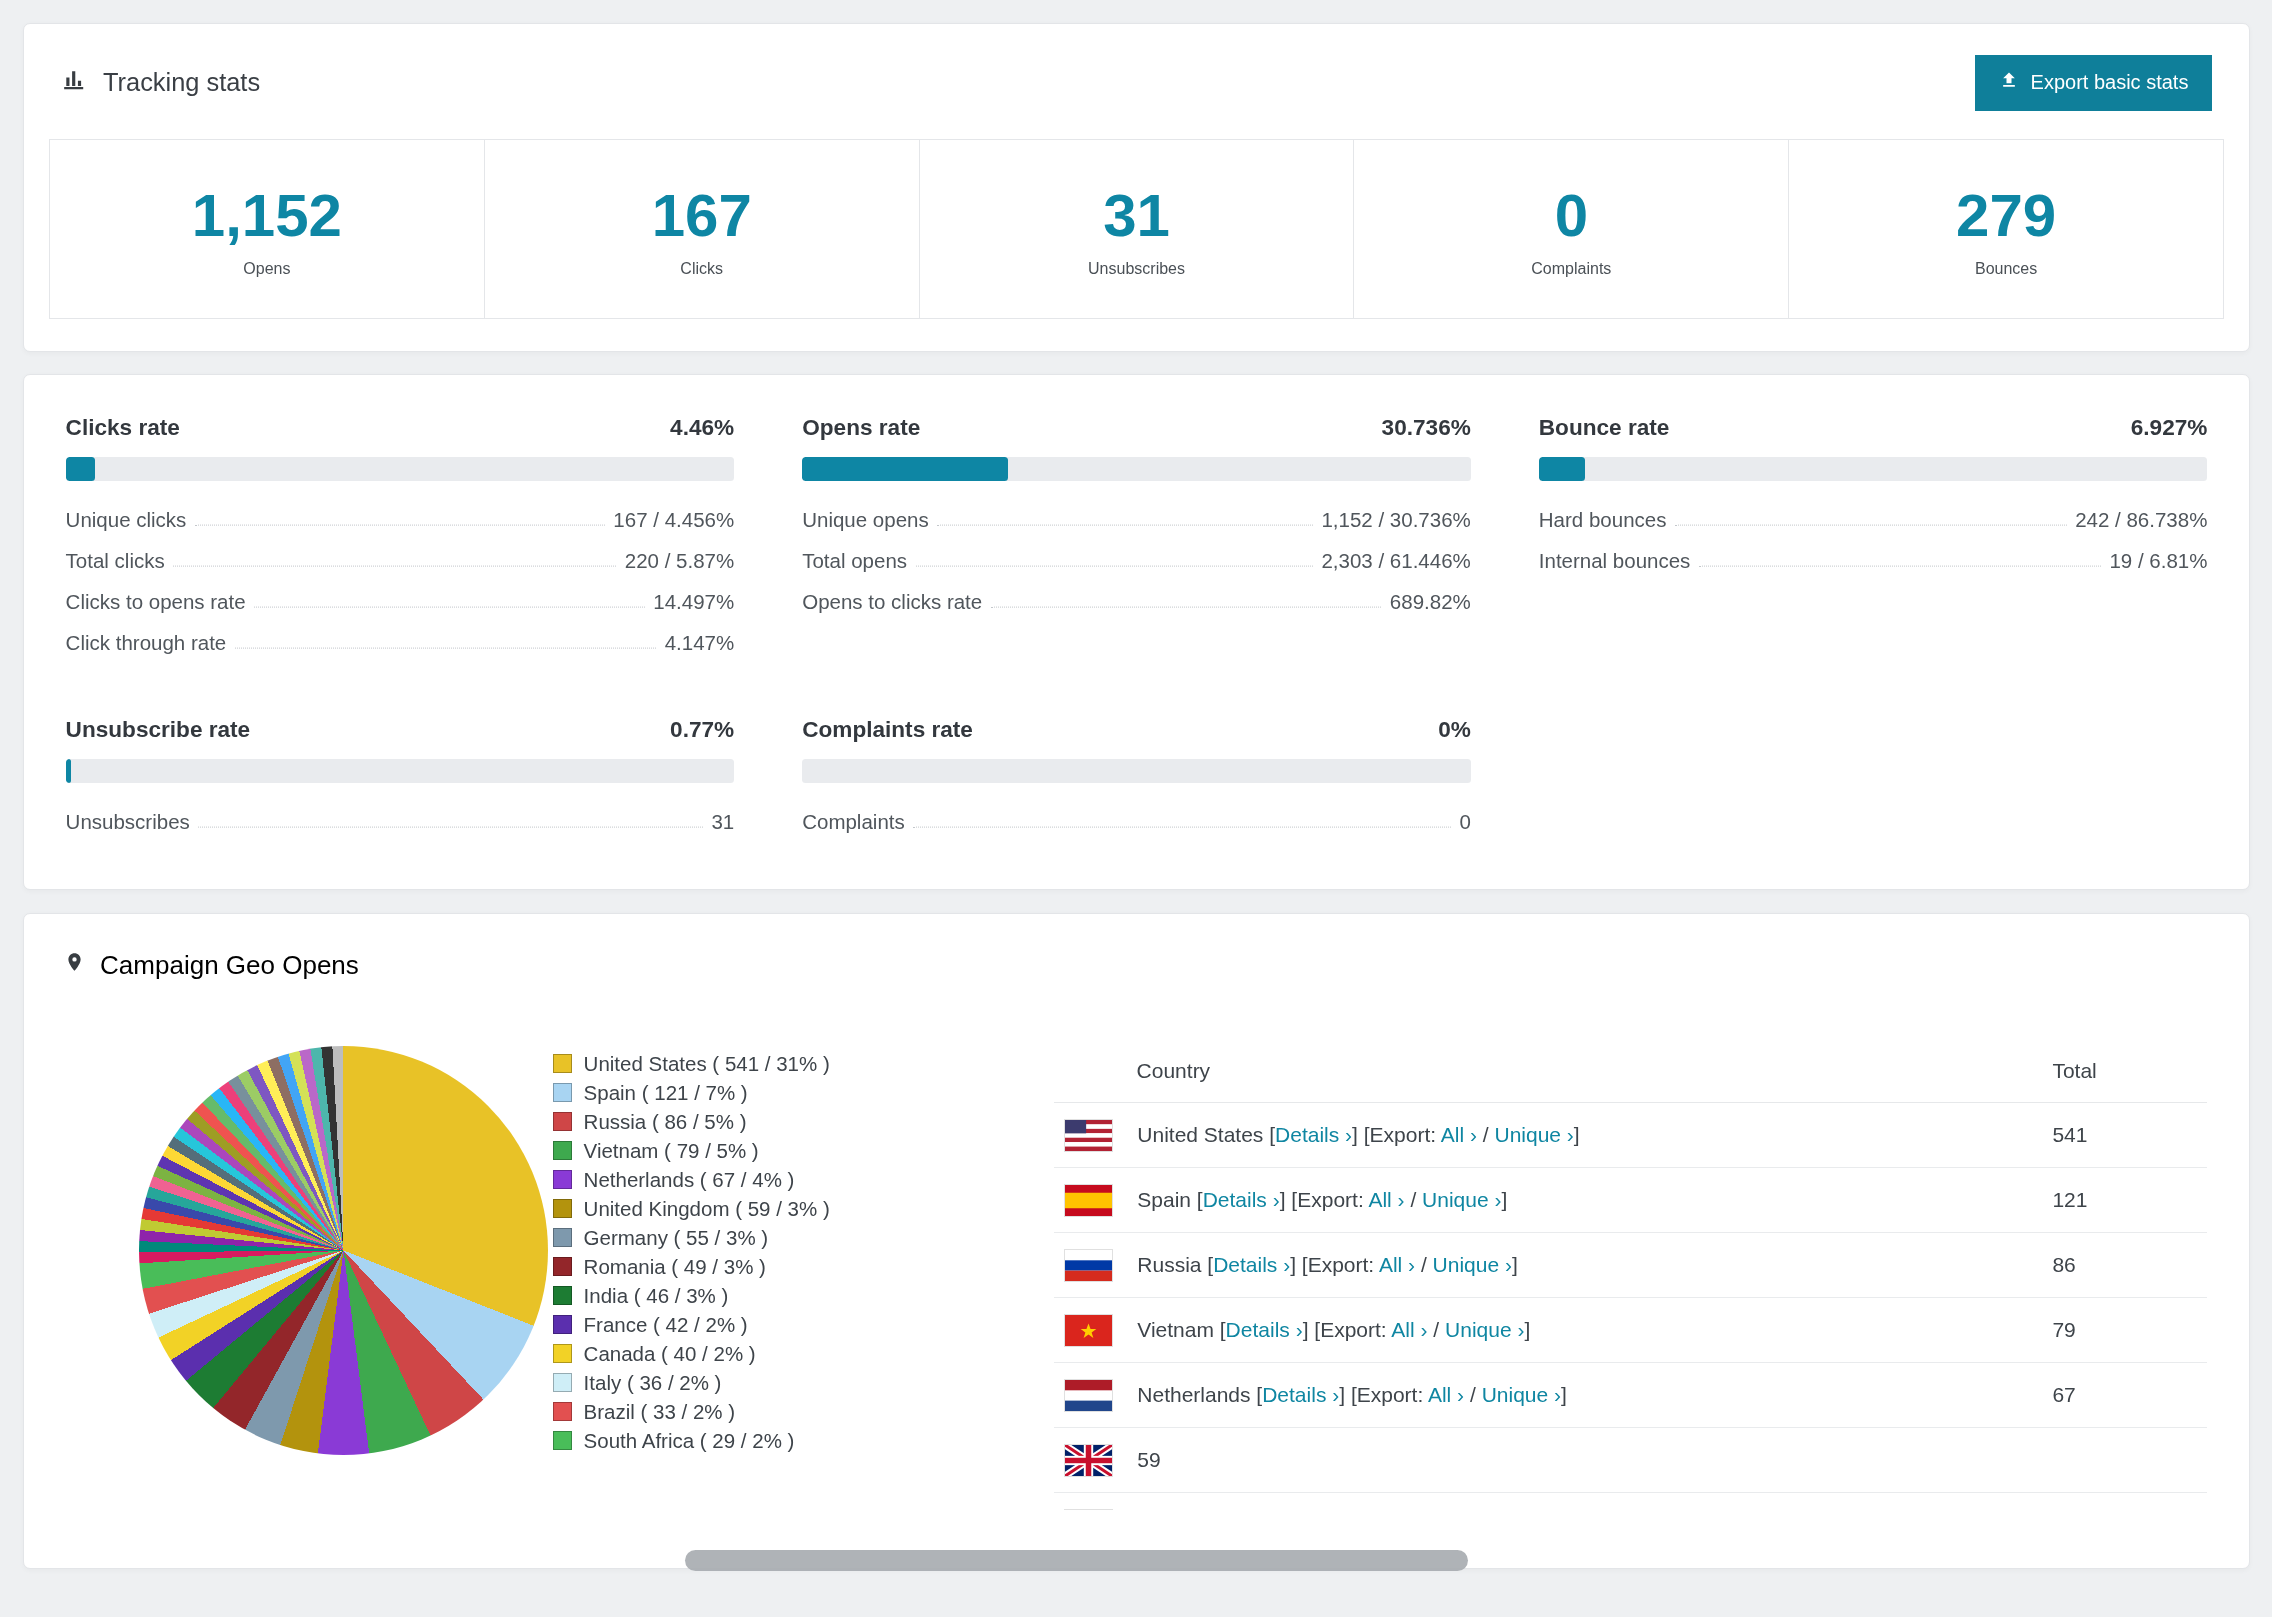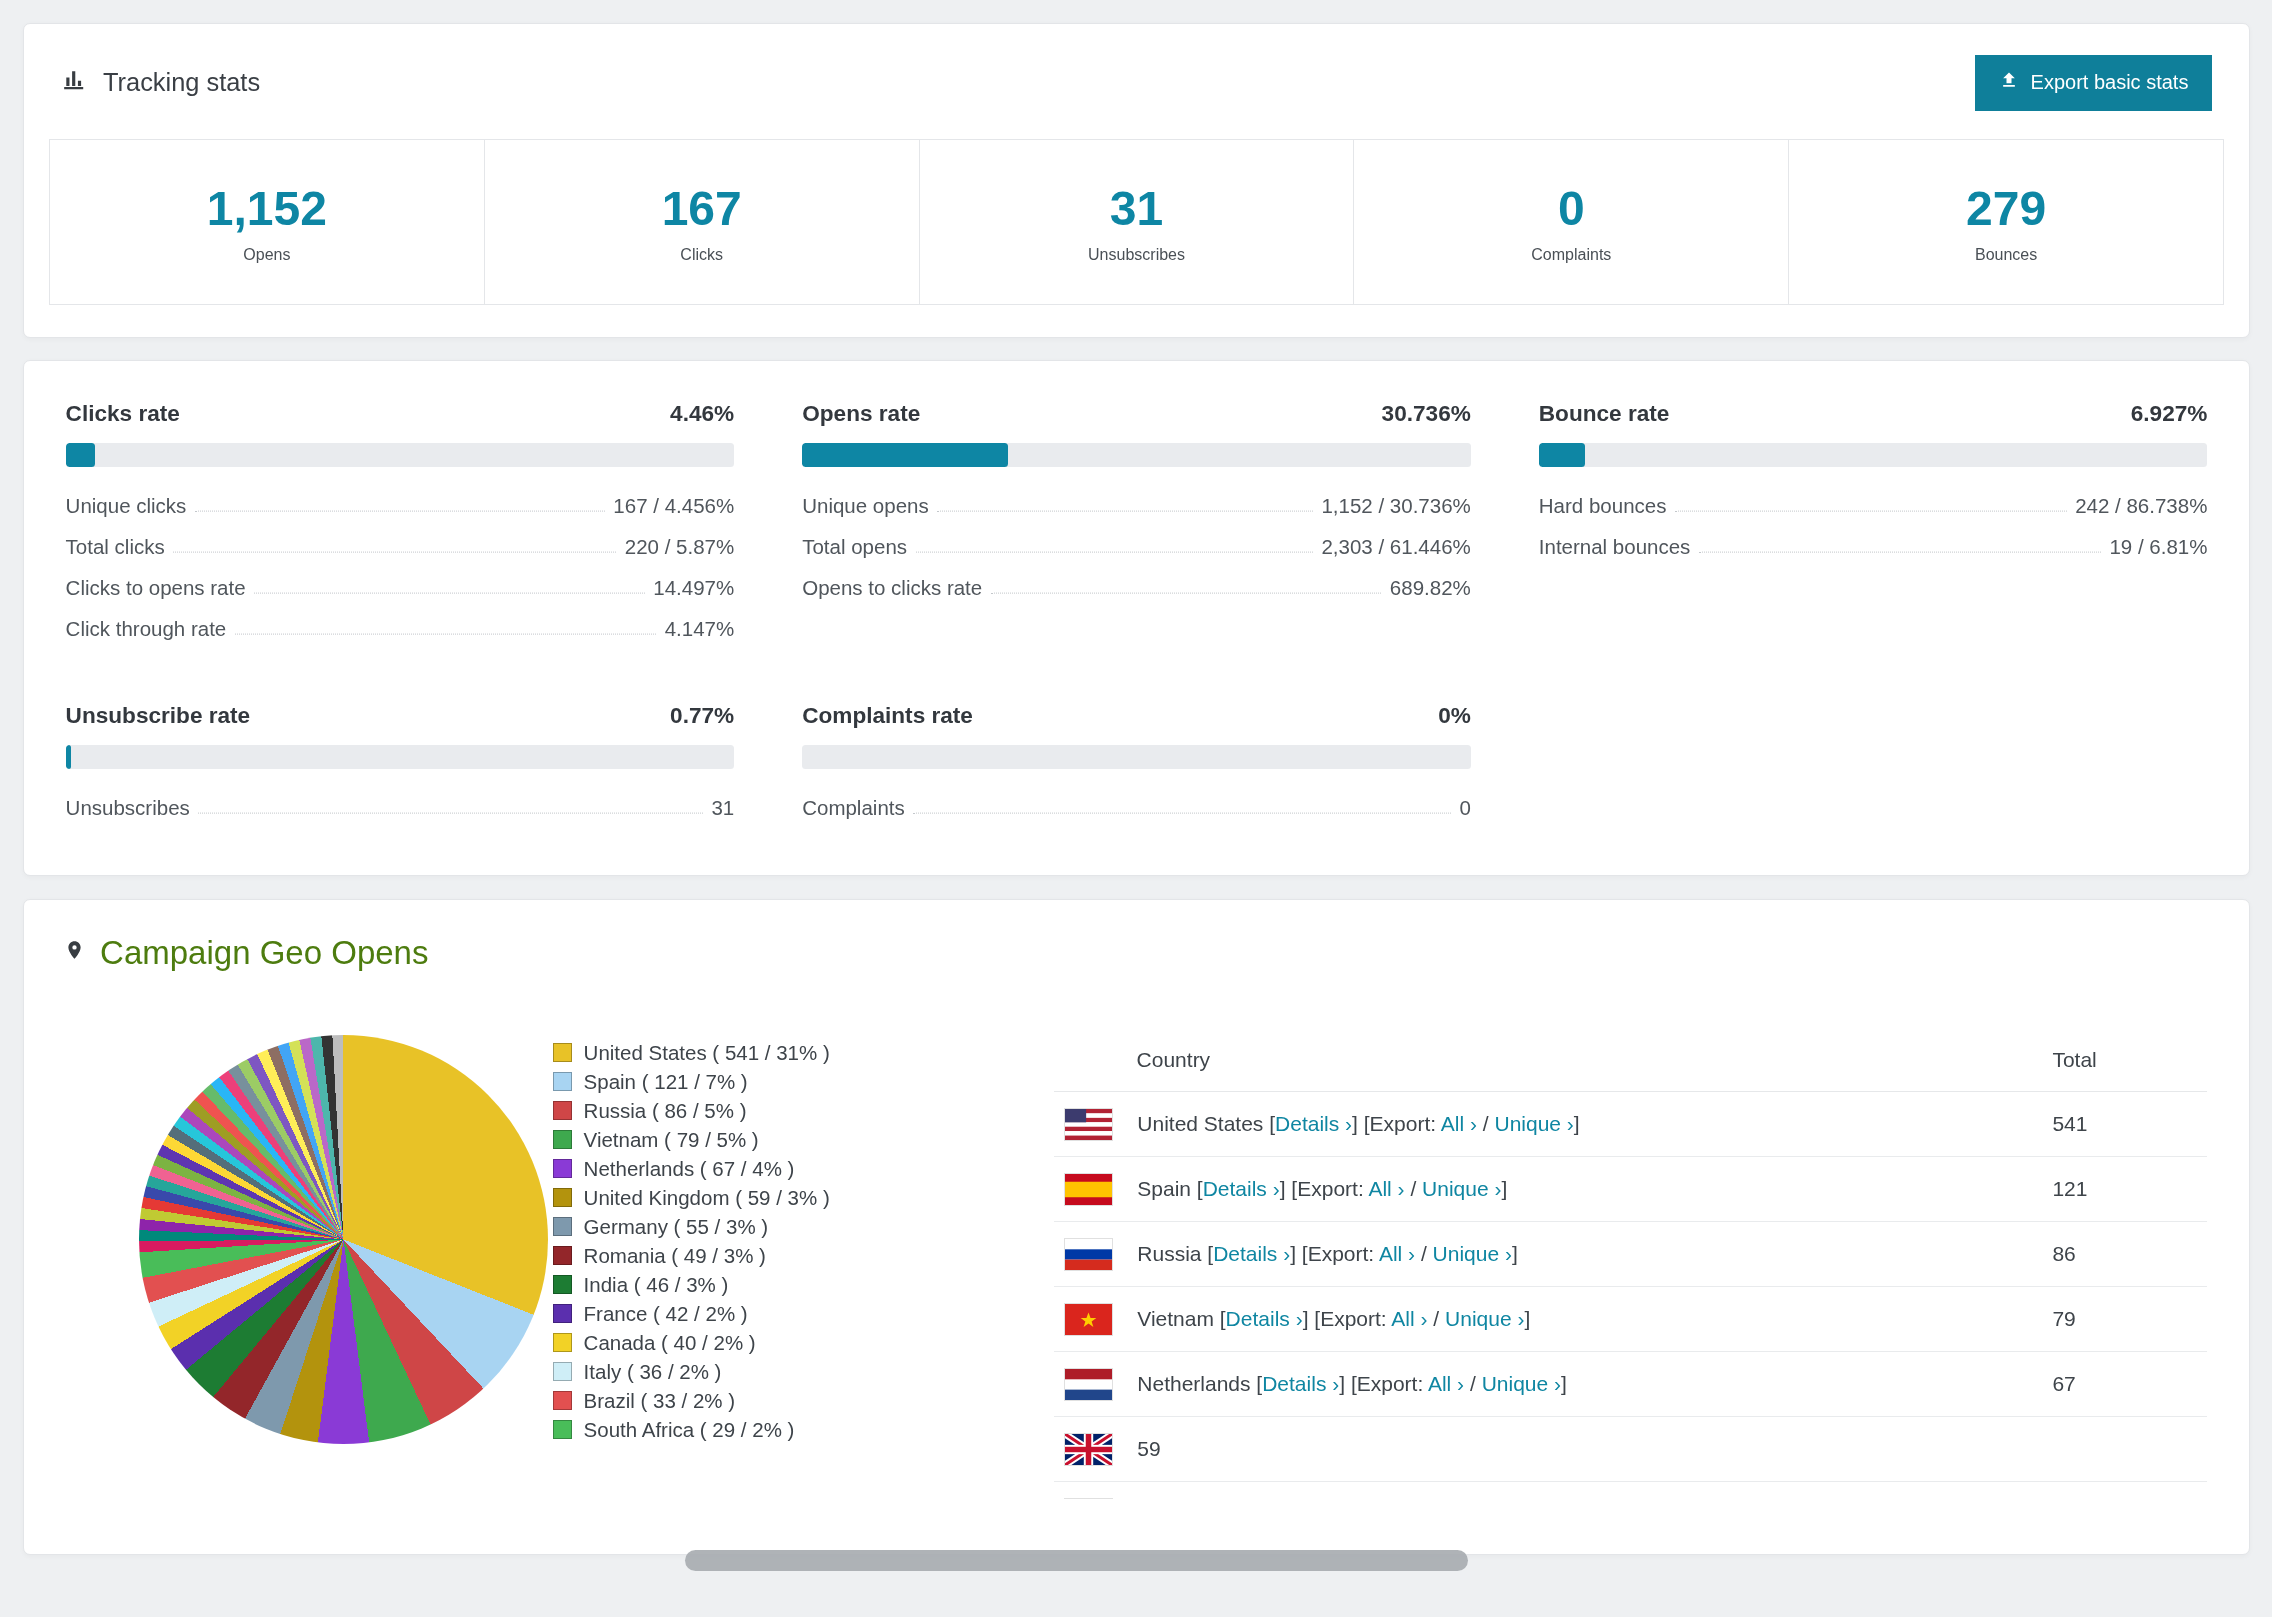--- a/index.html
+++ b/index.html
@@ -26,39 +26,39 @@
   .header-title{display:flex;align-items:center;gap:17px;font-size:25.4px;font-weight:500;color:#3a3f45}
   .export-btn{
     display:flex;align-items:center;gap:11.3px;
     background:#0f7f9a;color:#fff;border:none;border-radius:0;
     padding:15.5px 24px;font-size:20px;font-weight:500;
     font-family:"Liberation Sans",sans-serif;cursor:pointer;
   }
   .stats-row{display:flex;margin:2.8px 25.4px 32px 25.4px;border:0.7px solid #e4e6e9}
   .stat-box{flex:1;text-align:center;padding:41px 0 40px 0;border-right:0.7px solid #e4e6e9}
   .stat-box:last-child{border-right:none}
-  .stat-value{font-size:48px;font-weight:700;color:#0e86a4}
+  .stat-value{font-size:60px;font-weight:700;color:#0e86a4}
   .stat-label{font-size:16px;color:#4a5056;margin-top:10px}
   
   .rates-grid{
     display:grid;grid-template-columns:1fr 1fr 1fr;
     column-gap:68px;row-gap:54px;
     padding:40px 42px 47px 42px;
   }
   .rate-header{display:flex;justify-content:space-between;align-items:flex-start;margin-bottom:15.5px}
   .rate-title,.rate-percent{font-size:22.6px;font-weight:700;color:#33383e}
   .progress-track{height:24px;background:#e9ebee;border-radius:3.5px;overflow:hidden}
   .progress-fill{height:100%;background:#0e86a4;border-radius:3.5px}
   .rate-rows{margin-top:18.4px}
   .rate-row{display:flex;align-items:baseline;padding:8.5px 0;font-size:20.5px;color:#50565c}
   .leader{flex:1;margin:0 8.5px;border-bottom:1.4px dotted #c3c7cb;align-self:flex-end;transform:translateY(-6.4px)}
   .rate-value{white-space:nowrap}
   
   .card-geo{height:656px;overflow:hidden}
-  .geo-header{display:flex;align-items:center;gap:15.5px;padding:34px 40px 22.6px 40px;font-size:33px;font-weight:500;color:#4d7c0f}
+  .geo-header{display:flex;align-items:center;gap:15.5px;padding:34px 40px 22.6px 40px;font-size:26px;font-weight:500;color:#000000}
   .geo-content{display:flex;height:505px;overflow:hidden;padding:0 42px}
   .pie-wrap{flex:none;width:487px;padding:41px 0 0 73px}
   .pie{width:409px;height:409px;border-radius:50%}
   .legend{flex:none;width:501px;padding-top:44px}
   .legend-item{display:flex;align-items:center;gap:12px;height:29px;cursor:default}
   .swatch{width:19px;height:19px;flex:none;border:0.7px solid rgba(0,0,0,.28)}
   .legend-label{font-size:20.5px;color:#3e444a;white-space:nowrap}
   .table-wrap{flex:1;padding-top:34px}
   .geo-thead{display:flex;align-items:center;height:64px;border-bottom:0.7px solid #e6e8ea;font-size:21px;color:#3e444a}
   .th-country{flex:1;padding-left:83px}

